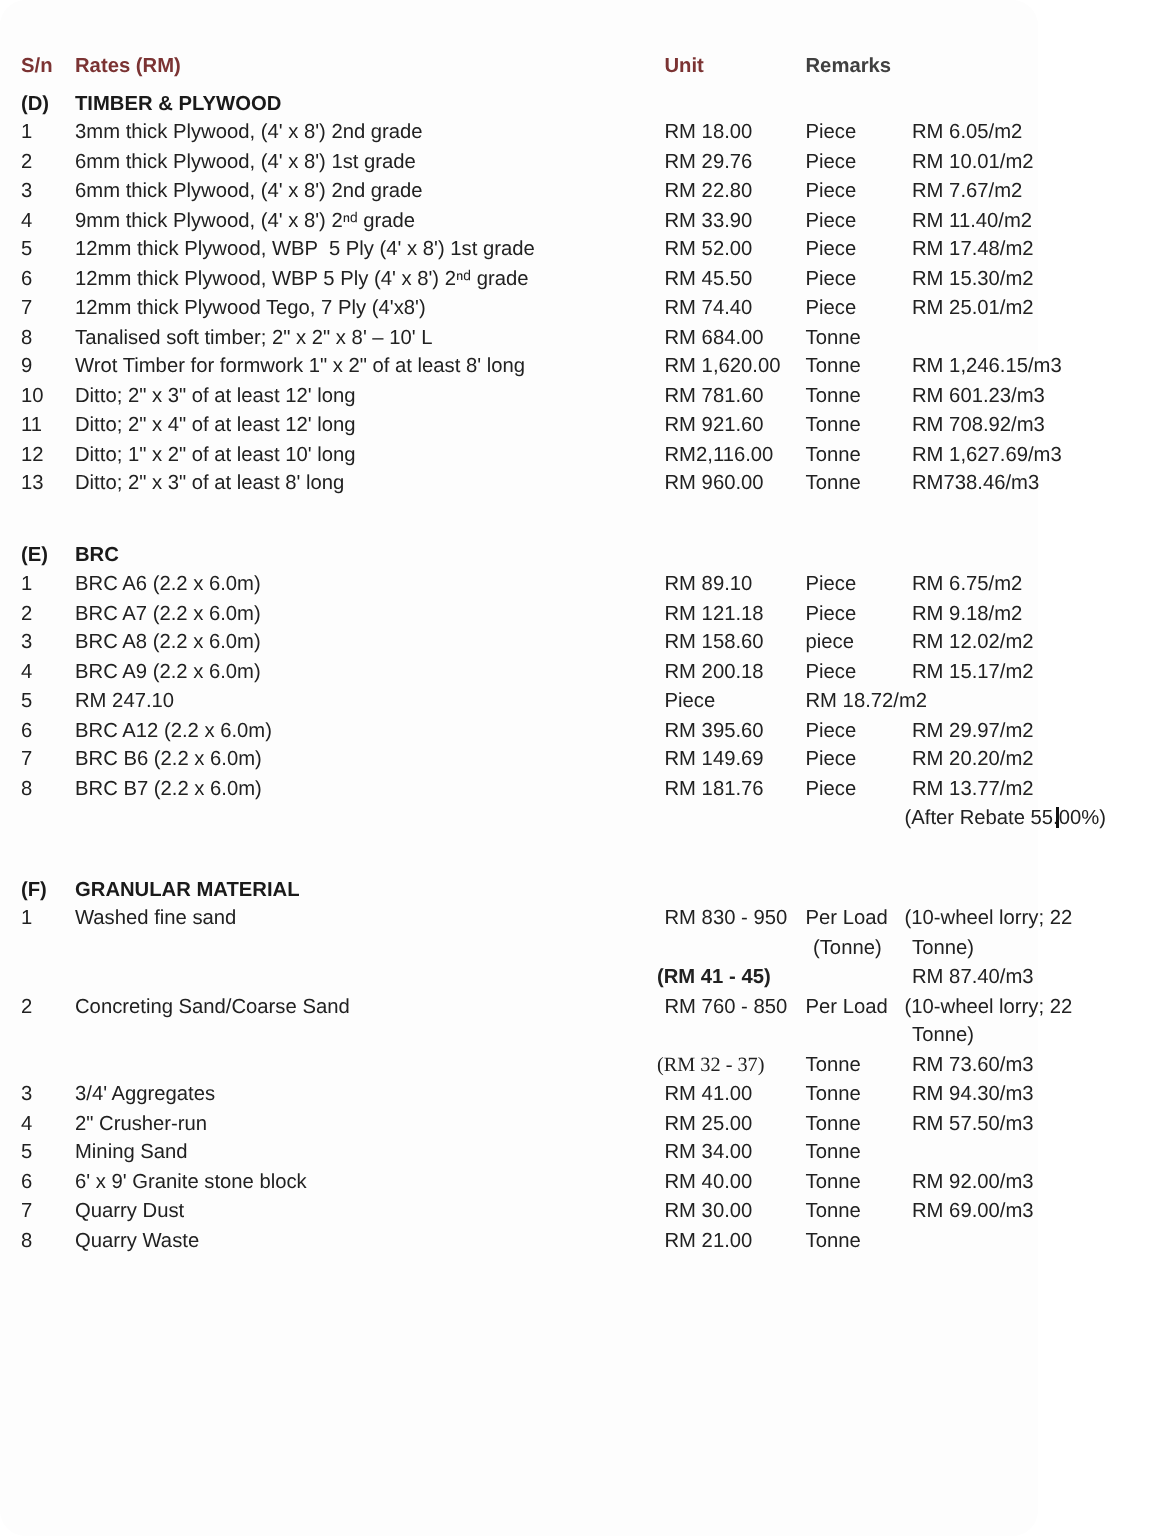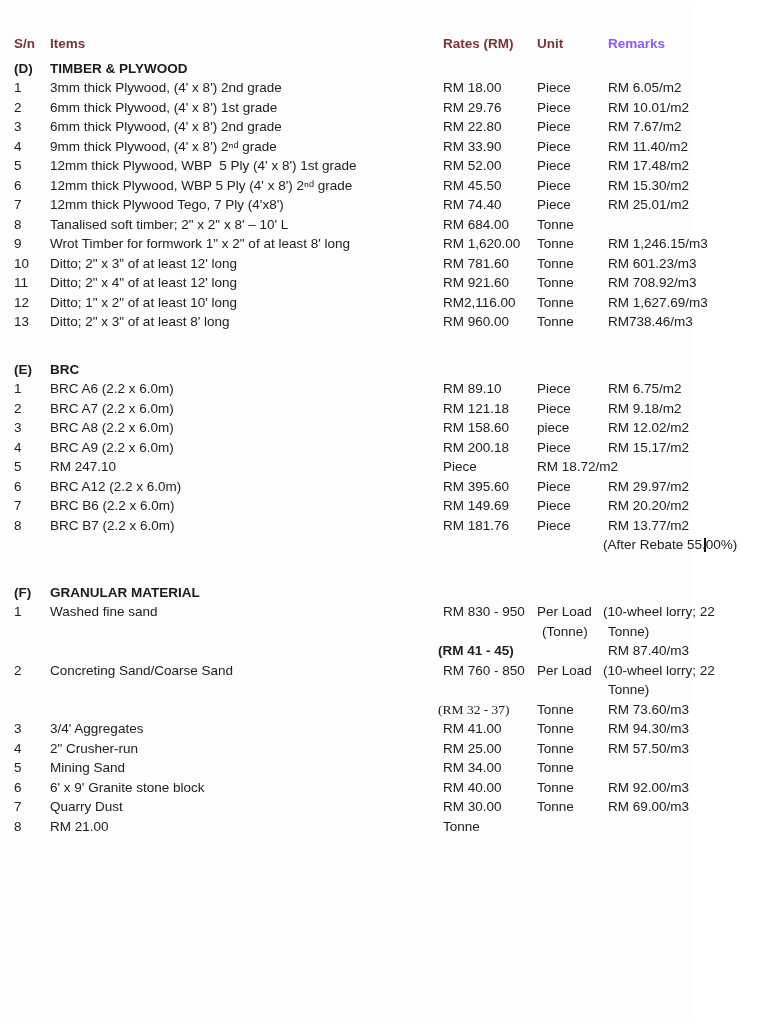--- a/index.html
+++ b/index.html
@@ -19,39 +19,38 @@
     border-radius:17px;
   }
   .line {
     display:grid;
     grid-template-columns:36px 393px 94px 71px 150px;
     line-height:19.5px;
     font-size:13.5px;
   }
   .c { white-space:pre; overflow:visible; }
   .header .c { font-weight:700; color:#7b3333; }
-  .header .c.remark { color:#8b5cf6; }
+  .header .c.remark { color:#404040; }
   .sec-head .c { font-weight:700; color:#1a1a1a; }
   .section { margin-top:28px; }
   .section:first-of-type { margin-top:5px; }
   .caret {
     position:absolute;
     left:704px; top:538px;
     width:1.5px; height:14px;
     background:#111111;
   }
 </style>
 </head>
 <body>
 
 <div class="page">
 
   <div class="line header">
     <div class="c sn">S/n</div>
-    <div class="c item">Items</div>
     <div class="c rate">Rates (RM)</div>
     <div class="c unit">Unit</div>
     <div class="c remark">Remarks</div>
   </div>
 
   <div id="sections">
   <section class="section">
     <div class="line sec-head">
       <div class="c sn">(D)</div>
       <div class="c item">TIMBER &amp; PLYWOOD</div>
@@ -340,20 +339,21 @@
   <div class="line row">
     <div class="c sn">7</div>
     <div class="c item">Quarry Dust</div>
     <div class="c rate">RM 30.00</div>
     <div class="c unit">Tonne</div>
     <div class="c remark">RM 69.00/m3</div>
   </div>
 
   <div class="line row">
     <div class="c sn">8</div>
+    <div class="c item">Quarry Waste</div>
     <div class="c rate">RM 21.00</div>
     <div class="c unit">Tonne</div>
     <div class="c remark"></div>
   </div>
 </div>
   </section>
 </div>
 
   <div class="caret"></div>
 </div>

